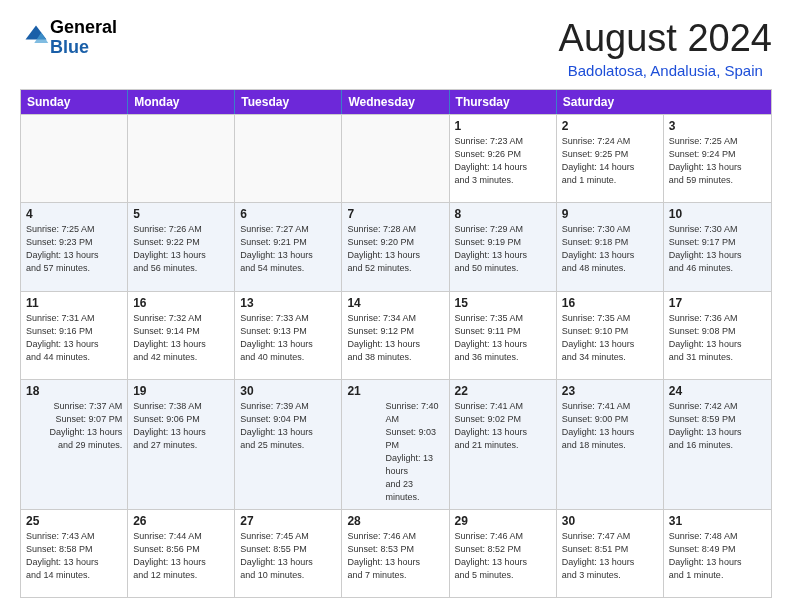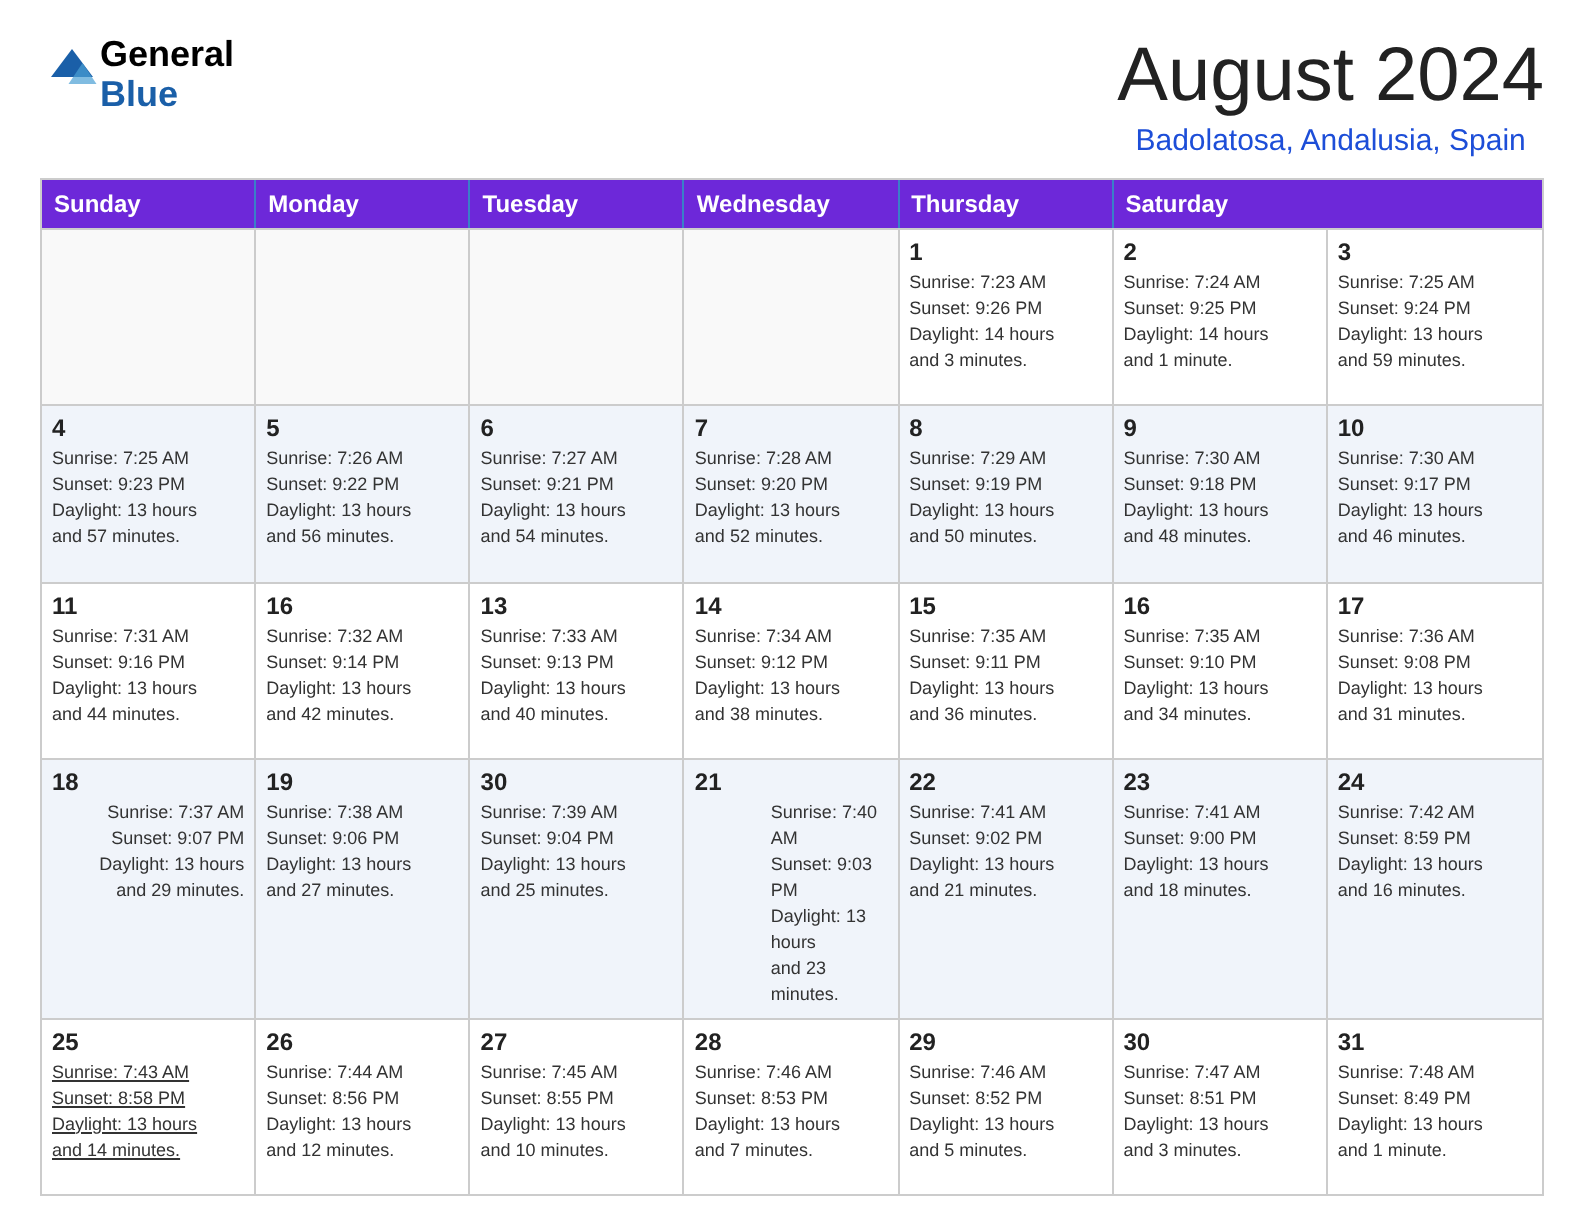--- a/index.html
+++ b/index.html
@@ -319,21 +319,21 @@
             <span class="day-num">24</span>
             <div class="day-info" style="white-space: pre-line;">Sunrise: 7:42 AM
 Sunset: 8:59 PM
 Daylight: 13 hours
 and 16 minutes.</div>
           </div>
         </div>
         <div class="cal-row">
           <div class="cal-cell">
             <span class="day-num">25</span>
-            <div class="day-info" style="white-space: pre-line; text-decoration: underline;">Sunrise: 7:43 AM
+            <div class="day-info" style="white-space: pre-line;">Sunrise: 7:43 AM
 Sunset: 8:58 PM
 Daylight: 13 hours
 and 14 minutes.</div>
           </div>
           <div class="cal-cell">
             <span class="day-num">26</span>
             <div class="day-info" style="white-space: pre-line;">Sunrise: 7:44 AM
 Sunset: 8:56 PM
 Daylight: 13 hours
 and 12 minutes.</div>

